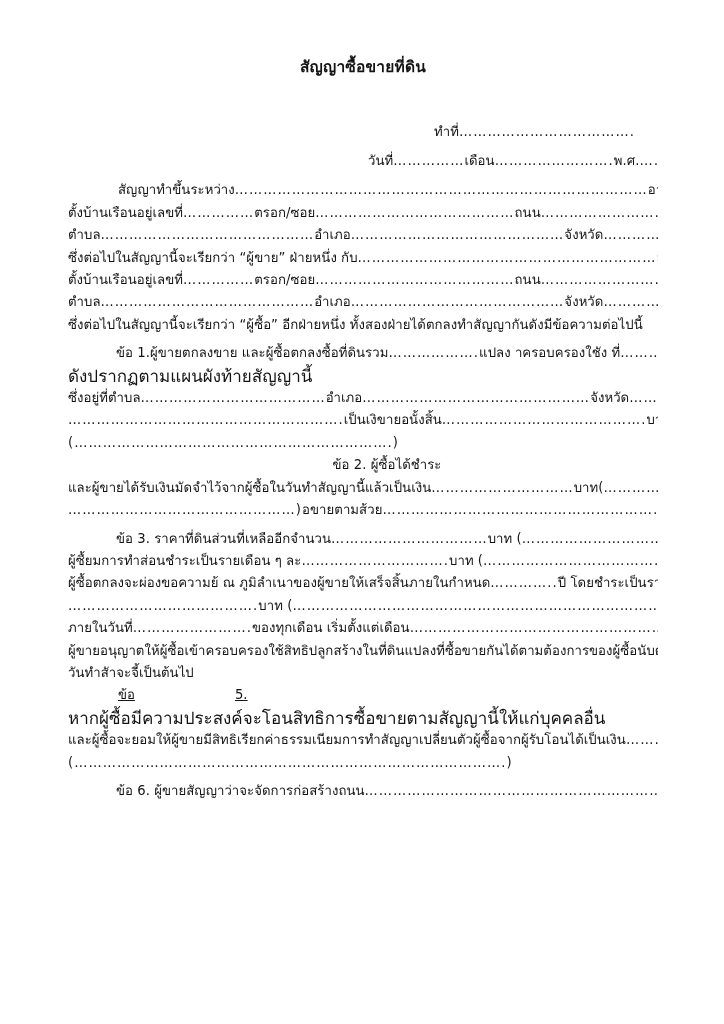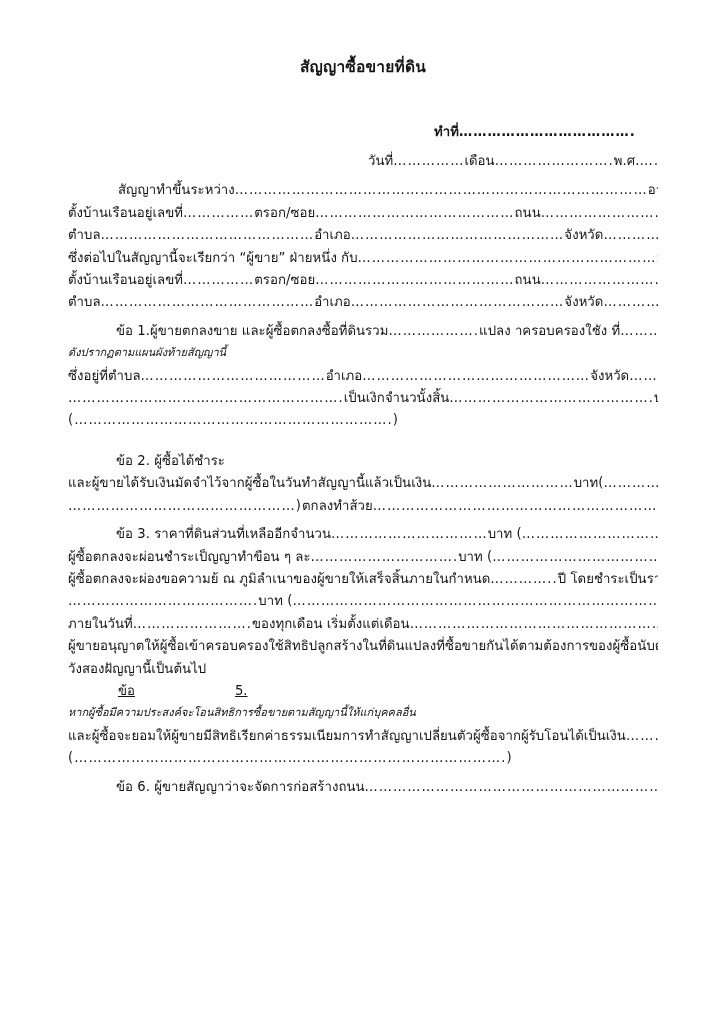--- a/index.html
+++ b/index.html
@@ -34,25 +34,25 @@
     margin-bottom: 0;
     line-height: 1.2;
   }
   .line {
     font-size: 13.2px;
     line-height: 22.4px;
     white-space: nowrap;
     overflow: hidden;
     letter-spacing: 0.05px;
   }
-  .gap-top-1 { margin-top: 44px; font-weight: bold; }
+  .gap-top-1 { margin-top: 44px; }
   .gap-top-2 { margin-top: 7px; }
   .gap-top-3 { margin-top: 7px; }
   .gap-top-4 { margin-top: 6px; }
-  .gap-top-5 { margin-top: 18px; }
+  .gap-top-5 { margin-top: 0; text-align: center; }
   .gap-top-6 { margin-top: 6px; }
   .gap-top-7 { margin-top: 6px; }
 
   
   .ind-right  { padding-left: 366px; }
   .ind-right2 { padding-left: 300px; }
   .ind-1 { padding-left: 50px; }
   .ind-2 { padding-left: 48px; }
 
   .wide-row {
@@ -61,24 +61,23 @@
     line-height: 22.4px;
     white-space: nowrap;
     text-decoration: underline;
   }
   .wide-row .seg-a { padding-left: 50px; }
   .wide-row .seg-b { padding-left: 100px; }
   .wide-row .seg-c { margin-left: auto; }
 
   .split-row {
     display: flex;
-    font-size: 11px;
+    font-size: 17px;
     line-height: 22.4px;
     white-space: nowrap;
-    font-style: italic;
   }
   .split-row .right-part { margin-left: 182px; }
 
   .dots {
     letter-spacing: 1.05px;
     word-spacing: 0px;
     color: #171717;
   }
 </style>
 </head>
@@ -98,51 +97,52 @@
     <div class="line"><span>ตั้งบ้านเรือนอยู่เลขที่</span><span class="dots">……………</span><span>ตรอก/ซอย</span><span class="dots">……………………………………</span><span>ถนน</span><span class="dots">……………………………………………</span></div>
 
     <div class="line"><span>ตำบล</span><span class="dots">………………………………………</span><span>อำเภอ</span><span class="dots">………………………………………</span><span>จังหวัด</span><span class="dots">……………………………………</span></div>
 
     <div class="line"><span>ซึ่งต่อไปในสัญญานี้จะเรียกว่า “ผู้ขาย” ฝ่ายหนึ่ง กับ</span><span class="dots">………………………………………………………</span><span>อายุ</span></div>
 
     <div class="line"><span>ตั้งบ้านเรือนอยู่เลขที่</span><span class="dots">……………</span><span>ตรอก/ซอย</span><span class="dots">……………………………………</span><span>ถนน</span><span class="dots">……………………………………………</span></div>
 
     <div class="line"><span>ตำบล</span><span class="dots">………………………………………</span><span>อำเภอ</span><span class="dots">………………………………………</span><span>จังหวัด</span><span class="dots">……………………………………</span></div>
 
+    <div class="line">ซึ่งต่อไปในสัญญานี้จะเรียกว่า “ผู้ซื้อ” อีกฝ่ายหนึ่ง ทั้งสองฝ่ายได้ตกลงทำสัญญากันดังมีข้อความต่อไปนี้</div>
 
     <div class="line gap-top-4 ind-2"><span>ข้อ 1.ผู้ขายตกลงขาย และผู้ซื้อตกลงซื้อที่ดินรวม</span><span class="dots">……………….</span><span>แปลง าครอบครองใชัง ที่</span><span class="dots">………………………………</span></div>
 
     <div class="split-row">
         <span>ดังปรากฏตามแผนผังท้ายสัญญานี้</span>
       </div>
 
     <div class="line"><span>ซึ่งอยู่ที่ตำบล</span><span class="dots">…………………………………</span><span>อำเภอ</span><span class="dots">…………………………………………</span><span>จังหวัด</span><span class="dots">……………………………….</span></div>
 
-    <div class="line"><span class="dots">………………………………………………….</span><span>เป็นเงิกจำนวนั้งสิ้น</span><span class="dots">…………………………………….</span><span>บาท</span></div>
+    <div class="line"><span class="dots">………………………………………………….</span><span>เป็นเงิขายอนั้งสิ้น</span><span class="dots">…………………………………….</span><span>บาท</span></div>
 
     <div class="line"><span class="dots">(………………………………………………………….)</span></div>
 
     <div class="line gap-top-5 ind-2">ข้อ 2. ผู้ซื้อได้ชำระ</div>
 
     <div class="line"><span>และผู้ขายได้รับเงินมัดจำไว้จากผู้ซื้อในวันทำสัญญานี้แล้วเป็นเงิน</span><span class="dots">…………………………</span><span>บาท(</span><span class="dots">………………………………………</span></div>
 
-    <div class="line"><span class="dots">…………………………………………)</span><span>ตกลงทำส้วย</span><span class="dots">……………………………………………………………..</span></div>
+    <div class="line"><span class="dots">…………………………………………)</span><span>อขายตามส้วย</span><span class="dots">……………………………………………………………..</span></div>
 
     <div class="line gap-top-6 ind-2"><span>ข้อ 3. ราคาที่ดินส่วนที่เหลืออีกจำนวน</span><span class="dots">……………………………</span><span>บาท (</span><span class="dots">……………………………………………………………….)</span></div>
 
-    <div class="line"><span>ผู้ซื้อตกลงจะผ่อนชำระเป็ญญาทำขือน ๆ ละ</span><span class="dots">………………………….</span><span>บาท (</span><span class="dots">……………………………………………………………….)</span></div>
+    <div class="line"><span>ผู้ซื้ยมการทำส่อนชำระเป็นรายเดือน ๆ ละ</span><span class="dots">………………………….</span><span>บาท (</span><span class="dots">……………………………………………………………….)</span></div>
 
     <div class="line"><span>ผู้ซื้อตกลงจะผ่องขอความย้ ณ ภูมิลำเนาของผู้ขายให้เสร็จสิ้นภายในกำหนด</span><span class="dots">…………..</span><span>ปี โดยชำระเป็นรายเดือน ๆ ละ</span></div>
 
     <div class="line"><span class="dots">………………………………….</span><span>บาท (</span><span class="dots">…………………………………………………………………………….)</span></div>
 
     <div class="line"><span>ภายในวันที่</span><span class="dots">…………………….</span><span>ของทุกเดือน เริ่มตั้งแต่เดือน</span><span class="dots">………………………………………………</span></div>
 
     <div class="line">ผู้ขายอนุญาตให้ผู้ซื้อเข้าครอบครองใช้สิทธิปลูกสร้างในที่ดินแปลงที่ซื้อขายกันได้ตามต้องการของผู้ซื้อนับตั้งแต่</div>
-    <div class="line">วังสองฝัญญานี้เป็นต้นไป</div>
+    <div class="line">วันทำสัาจะจี้เป็นต้นไป</div>
 
     <div class="wide-row">
         <span class="seg-a">ข้อ</span>
         <span class="seg-b">5.</span>
       </div>
 
     <div class="split-row">
         <span>หากผู้ซื้อมีความประสงค์จะโอนสิทธิการซื้อขายตามสัญญานี้ให้แก่บุคคลอื่น</span>
       </div>
 

